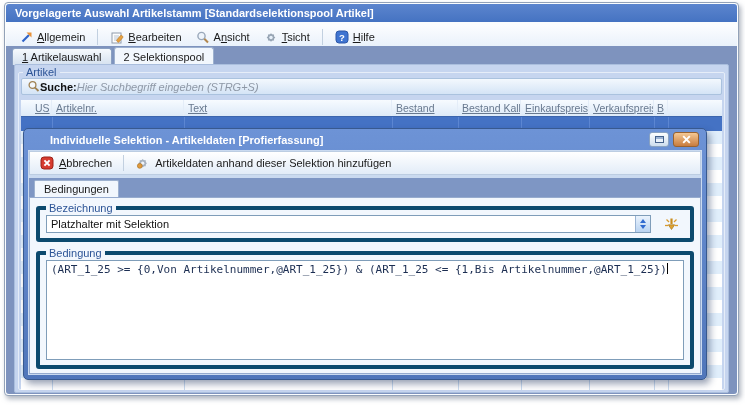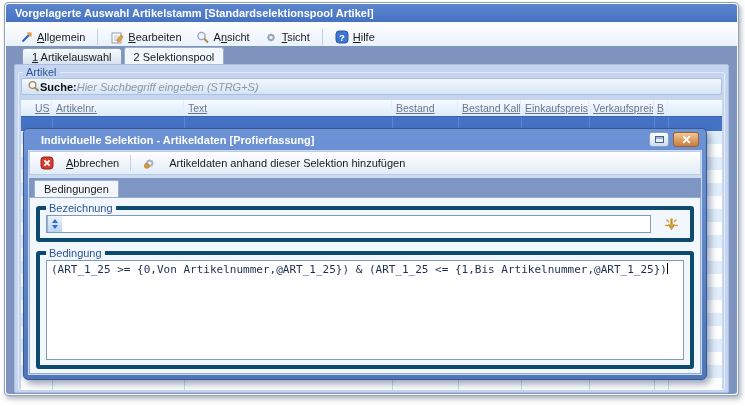--- a/index.html
+++ b/index.html
@@ -19,21 +19,21 @@
              background:linear-gradient(#fcfdff,#e7f0fa); display:flex; align-items:center;
              padding-left:8px; gap:2px; }
   .menu-item { display:flex; align-items:center; gap:4px; padding:2px 6px; border-radius:2px; }
   .menu-sep { width:1px; height:16px; background:#c2d0e0; margin:0 4px; }
   u { text-decoration:underline; }
 
   .window-body { position:absolute; left:1px; right:1px; top:43px; bottom:1px;
                  background:#7e93be; border-radius:0 0 3px 3px; }
 
   .tabstrip-main { position:absolute; left:1px; top:43px; right:1px; height:19px;
-                   display:flex; align-items:flex-end; padding-left:16px; }
+                   display:flex; align-items:flex-end; padding-left:6px; }
   .tab { height:17px; display:flex; align-items:center; padding:0 9px; margin-right:2px;
          border:1px solid #8aa0c2; border-bottom:none; border-radius:3px 3px 0 0;
          background:linear-gradient(#f6fafd,#d5e1ef); }
   .tab.active { background:#f2f7fd; height:18px; border-color:#9db1cf; }
 
   .panel { position:absolute; left:9px; top:61px; right:9px; bottom:2px;
            background:#c6d5ef; border:1px solid #aabedd; border-radius:2px; }
   .group-border { position:absolute; left:3px; right:3px; top:7px; bottom:2px;
                   border:1px solid #e6edf8; border-radius:2px; }
   .group-label { position:absolute; top:1px; left:8px; padding:0 3px; color:#2c5496;
@@ -64,36 +64,36 @@
   .sel-div { position:absolute; top:0; bottom:0; width:1px; background:#5c86d2; }
 
   .rows-area { position:absolute; left:6px; right:6px; top:66px; bottom:2px; z-index:1;
                background:repeating-linear-gradient(to bottom,#e0eefb 0 13px,#ffffff 13px 26px); }
   .gridline { position:absolute; top:0; bottom:0; width:1px; background:#cadcf0; }
 
   
   .dialog { position:absolute; left:18px; top:125px; width:684px; height:252px; z-index:5;
             background:linear-gradient(#6d93d6,#5076ba); border:1px solid #38598f;
             border-radius:5px; box-shadow:3px 4px 7px rgba(30,50,90,.45); }
-  .dlg-titlebar { position:absolute; top:0; left:8px; right:0; height:21px; display:flex;
+  .dlg-titlebar { position:absolute; top:0; left:17px; right:0; height:21px; display:flex;
                   align-items:center; padding-left:9px; color:#fff; font-weight:bold; }
   .dlg-btn { position:absolute; top:3px; height:15px; border-radius:3px;
              display:flex; align-items:center; justify-content:center; }
   .dlg-btn.restore { right:37px; width:20px; background:linear-gradient(#fdfeff,#cdddee);
                      border:1px solid #89a2c2; }
   .restore-glyph { width:9px; height:7px; border:1px solid #44618c; background:#eaf2fb;
                    box-shadow:inset 0 2px #9db4d4; }
   .dlg-btn.close { right:7px; width:26px; background:linear-gradient(#f5c894,#c87c3e);
                    border:1px solid #99622f; }
 
   .dlg-body { position:absolute; left:4px; right:4px; top:21px; bottom:4px; background:#cadaf0; }
   .dlg-toolbar { position:absolute; left:1px; right:1px; top:1px; height:24px;
                  background:linear-gradient(#ffffff,#e2ecf8); border:1px solid #bccde2;
                  display:flex; align-items:center; padding-left:4px; gap:2px; }
-  .tb-item { display:flex; align-items:center; gap:12px; padding:2px 6px; border-radius:2px;justify-content:space-between; }
+  .tb-item { display:flex; align-items:center; gap:5px; padding:2px 6px; border-radius:2px;justify-content:space-between; }
   .tb-sep { width:1px; height:16px; background:#c2d0e0; margin:0 3px; }
 
   .dlg-tabstrip { position:absolute; left:1px; right:1px; top:28px; height:19px;
                   background:#7e96c4; display:flex; align-items:flex-end; padding-left:5px; }
   .dlg-tab { height:17px; background:#f2f7fd; border:1px solid #9db1cf; border-bottom:none;
              border-radius:2px 2px 0 0; padding:0 9px; display:flex; align-items:center; }
 
   .dlg-content { position:absolute; left:1px; right:1px; top:47px; bottom:1px;
                  background:#f2f7fd; border:1px solid #96abce; padding:4px 6px;
                  display:flex; flex-direction:column; gap:5px; }
@@ -290,20 +290,21 @@
           <div class="dlg-tab">
             <span>Bedingungen</span>
           </div>
         </div>
 
         <div class="dlg-content">
           <fieldset class="fs">
             <legend>Bezeichnung</legend>
             <div class="combo-row">
               <div class="combo">
+                <span class="combo-value">Platzhalter mit Selektion</span>
                 <span class="combo-spinner">
                   <span class="tri-up"></span>
                   <span class="tri-down"></span>
                 </span>
               </div>
               <span class="apply-icon icon">
                 <svg width="17" height="16" viewBox="0 0 17 16">
                     <g stroke="#d99a2b" stroke-width="1.3">
                       <line x1="3.5" y1="3.5" x2="6" y2="6"></line>
                       <line x1="13.5" y1="3.5" x2="11" y2="6"></line>

